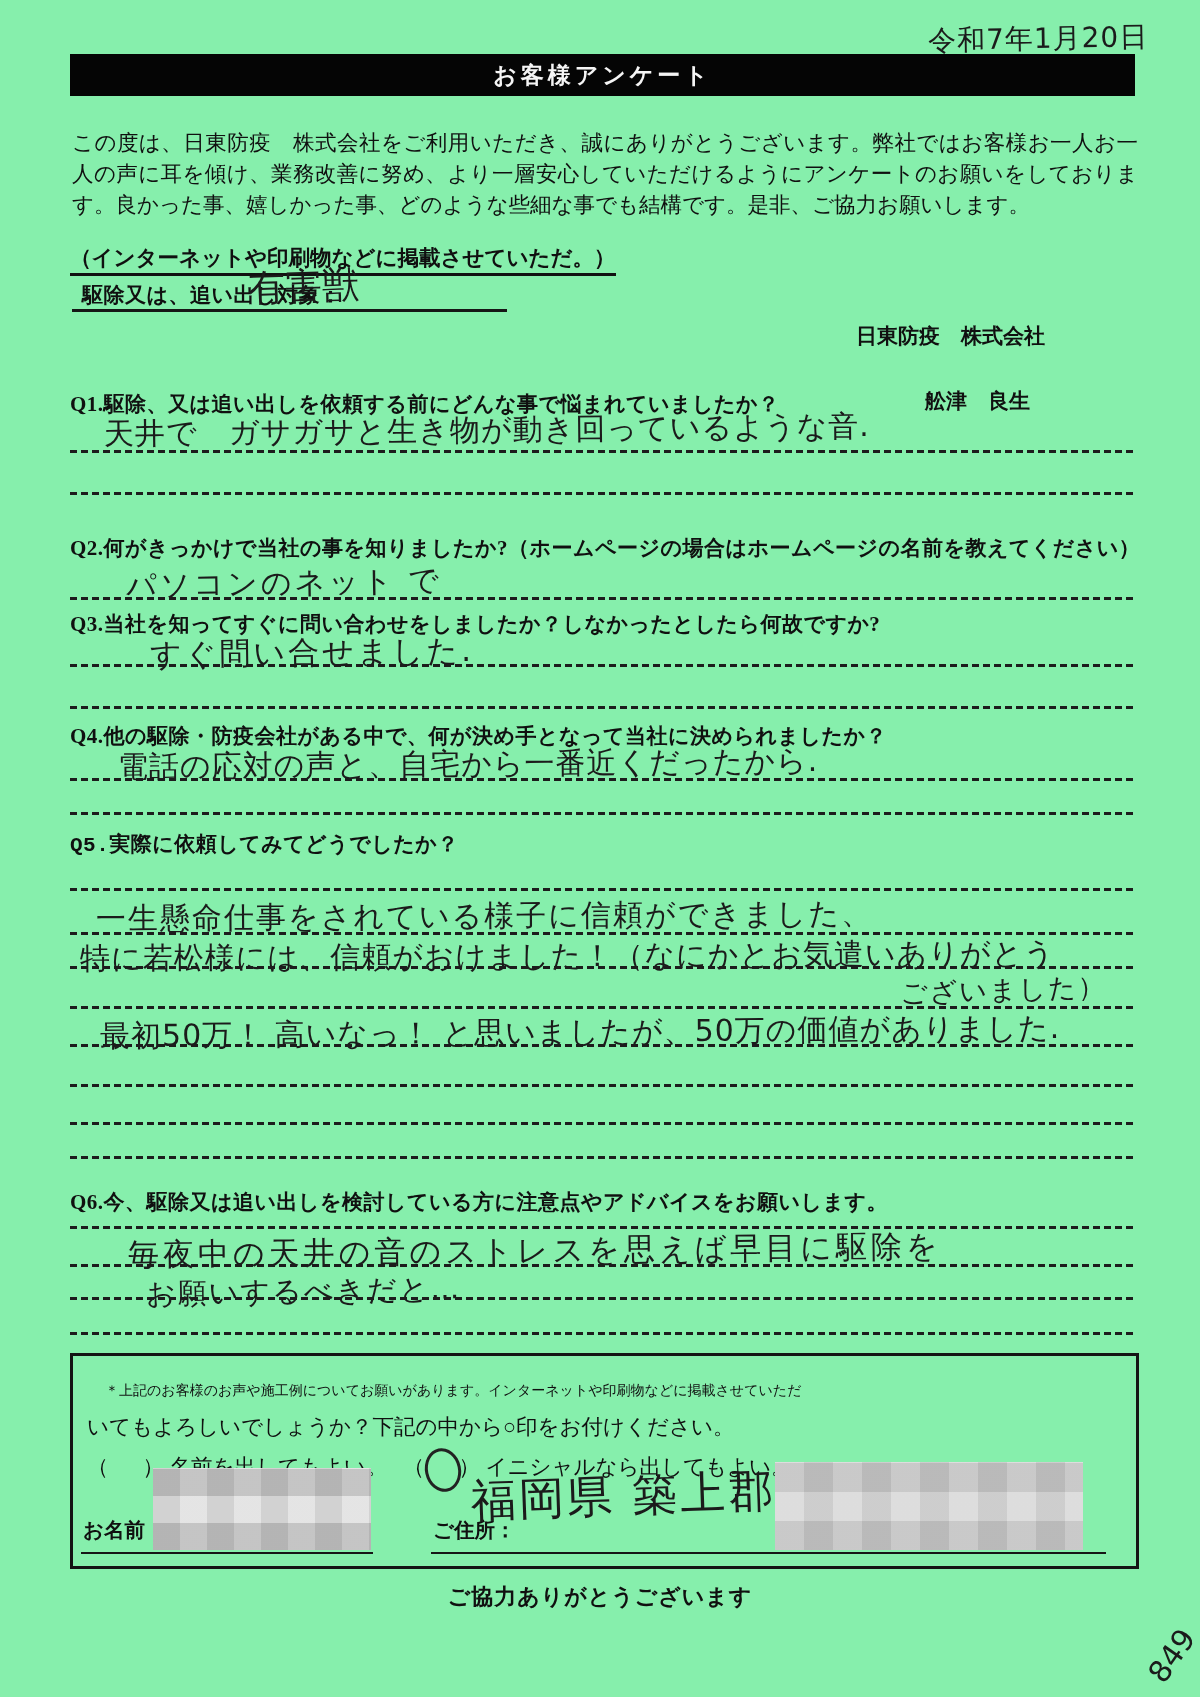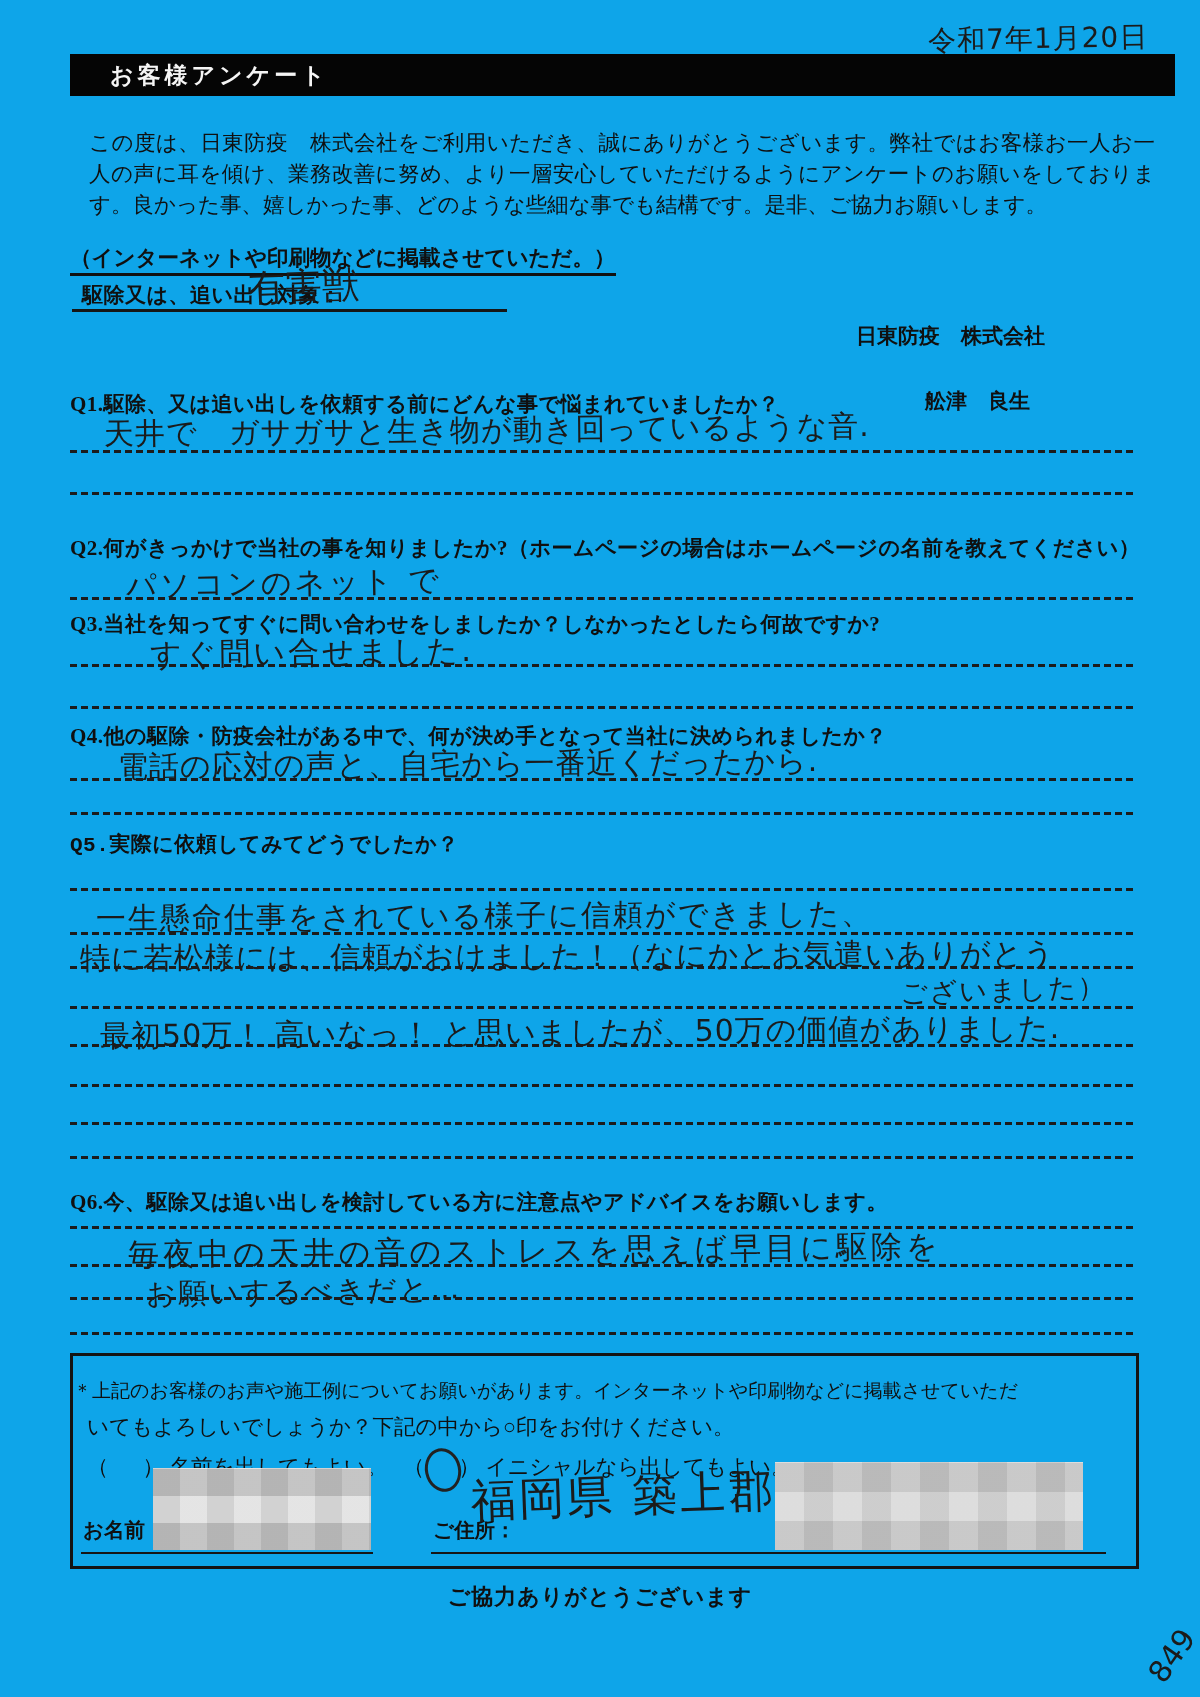--- a/index.html
+++ b/index.html
@@ -1,25 +1,25 @@
 <!DOCTYPE html>
 <html><head>
 <meta charset="utf-8">
 <style>
   html,body{margin:0;padding:0;background:#ffffff;}
-  .page{position:relative;width:1200px;height:1697px;background:#0ea5e9;overflow:hidden;
+  .page{position:relative;width:1200px;height:1697px;background:#86efac;overflow:hidden;
         font-family:"Liberation Serif","DejaVu Serif",serif;color:#111;}
   .abs{position:absolute;}
   .print{font-family:"Liberation Serif","DejaVu Serif",serif;color:#101010;}
   .q{font-size:21px;font-weight:600;letter-spacing:0.5px;white-space:nowrap;}
   .hw{font-family:"DejaVu Sans",sans-serif;color:#1b1b1b;white-space:nowrap;}
   .dashline{position:absolute;left:70px;width:1065px;height:3px;
             background:repeating-linear-gradient(90deg,#1c1c1c 0 7px,transparent 7px 11px);}
   .titlebar{position:absolute;left:70px;top:54px;width:1065px;height:42px;background:#050505;
-            display:flex;align-items:center;justify-content:flex-start;padding-left:40px;}
+            display:flex;align-items:center;justify-content:center;}
   .titlebar span{color:#f5f5f5;font-size:23px;letter-spacing:4px;font-weight:600;}
   .underline-span{border-bottom:3px solid #111;padding-bottom:3px;}
   .rule{position:absolute;height:0;border-top:3px solid #161616;}
   .consent-box{position:absolute;left:70px;top:1353px;width:1063px;height:210px;border:3px solid #141414;}
   .mosaic{position:absolute;background-image:
       repeating-linear-gradient(0deg, rgba(90,90,90,0.28) 0 27px, rgba(190,190,190,0.20) 27px 54px),
       repeating-linear-gradient(90deg,#d7d7d7 0 27px,#eeeeee 27px 54px);}
   .mosaic2{position:absolute;background-image:
       repeating-linear-gradient(0deg, rgba(110,110,110,0.22) 0 29px, rgba(200,200,200,0.22) 29px 58px),
       repeating-linear-gradient(90deg,#e3e3e3 0 29px,#cfcfcf 29px 58px);}
@@ -31,21 +31,21 @@
 <body>
 
 <div class="page">
 
   <div class="abs hw" style="left:928px;top:20px;font-size:28px;letter-spacing:1px;transform:rotate(-1deg);">令和7年1月20日</div>
 
   <div class="titlebar">
     <span>お客様アンケート</span>
   </div>
 
-  <div class="abs print" style="left:72px;top:128px;width:1066px;font-size:21.5px;line-height:31px;font-weight:500;text-align:justify;margin-left:17px;">この度は、日東防疫　株式会社をご利用いただき、誠にありがとうございます。弊社ではお客様お一人お一人の声に耳を傾け、業務改善に努め、より一層安心していただけるようにアンケートのお願いをしております。良かった事、嬉しかった事、どのような些細な事でも結構です。是非、ご協力お願いします。</div>
+  <div class="abs print" style="left:72px;top:128px;width:1066px;font-size:21.5px;line-height:31px;font-weight:500;text-align:justify;">この度は、日東防疫　株式会社をご利用いただき、誠にありがとうございます。弊社ではお客様お一人お一人の声に耳を傾け、業務改善に努め、より一層安心していただけるようにアンケートのお願いをしております。良かった事、嬉しかった事、どのような些細な事でも結構です。是非、ご協力お願いします。</div>
 
   <div class="abs print" style="left:70px;top:243px;font-size:21.5px;font-weight:600;">
     <span class="underline-span">（インターネットや印刷物などに掲載させていただ。）</span>
   </div>
 
   <div class="abs print q" style="left:70px;top:281px;margin-left:12px;">駆除又は、追い出し対象：</div>
   <div class="abs hw" style="left:248px;top:262px;font-size:37px;transform:rotate(-2deg);">有害獣</div>
   <div class="rule" style="left:72px;top:309px;width:435px;"></div>
 
   <div class="abs print" style="left:745px;top:322px;width:300px;text-align:right;font-size:21px;font-weight:600;">日東防疫　株式会社</div>
@@ -86,21 +86,21 @@
 
   <div class="abs print q" style="left:70px;top:1188px;">Q6.今、駆除又は追い出しを検討している方に注意点やアドバイスをお願いします。</div>
   <div class="dashline" style="top:1226px;"></div>
   <div class="abs hw" style="left:128px;top:1230px;font-size:31px;letter-spacing:4px;transform:rotate(-0.6deg);">毎夜中の天井の音のストレスを思えば早目に駆除を</div>
   <div class="dashline" style="top:1264px;"></div>
   <div class="abs hw" style="left:146px;top:1272px;font-size:29px;letter-spacing:2px;transform:rotate(-1deg);">お願いするべきだと…</div>
   <div class="dashline" style="top:1297px;"></div>
   <div class="dashline" style="top:1332px;"></div>
 
   <div class="consent-box">
-    <div class="abs print" style="left:0;top:16px;width:1035px;font-size:19px;line-height:37px;font-weight:500;">＊上記のお客様のお声や施工例についてお願いがあります。インターネットや印刷物などに掲載させていただ</div>
+    <div class="abs print" style="left:32px;top:16px;width:1035px;font-size:14px;line-height:37px;font-weight:500;">＊上記のお客様のお声や施工例についてお願いがあります。インターネットや印刷物などに掲載させていただ</div>
     <div class="abs print" style="left:14px;top:53px;width:1035px;font-size:21.5px;line-height:37px;font-weight:500;">いてもよろしいでしょうか？下記の中から○印をお付けください。</div>
 
     <div class="abs print" style="left:14px;top:96px;font-size:21.5px;font-weight:500;">
       <span>（</span><span class="paren-gap"></span><span>）</span>
       <span>名前を出してもよい。</span>
     </div>
 
     <div class="abs print" style="left:330px;top:96px;font-size:21.5px;font-weight:500;">
       <span>（</span><span class="paren-gap"></span><span>）</span>
       <span>イニシャルなら出してもよい。</span>

